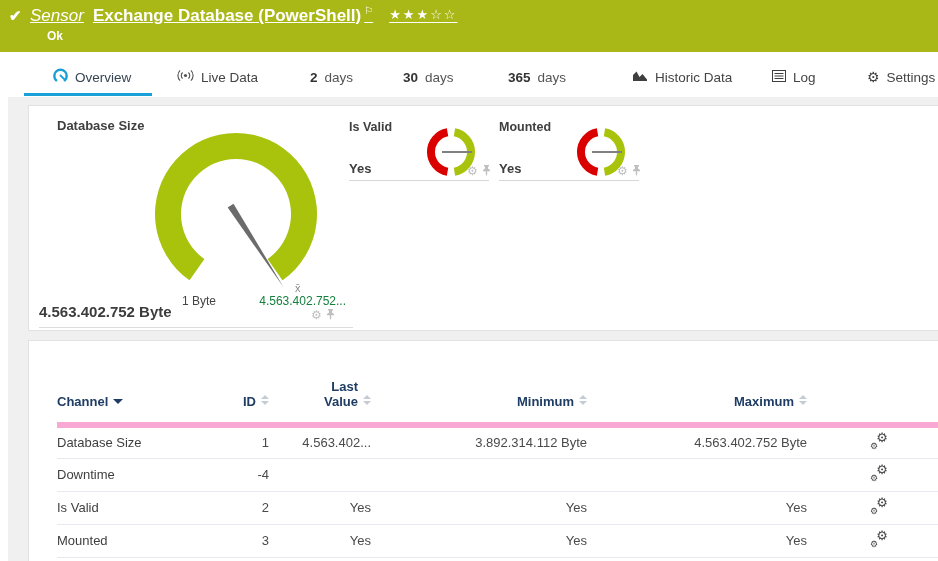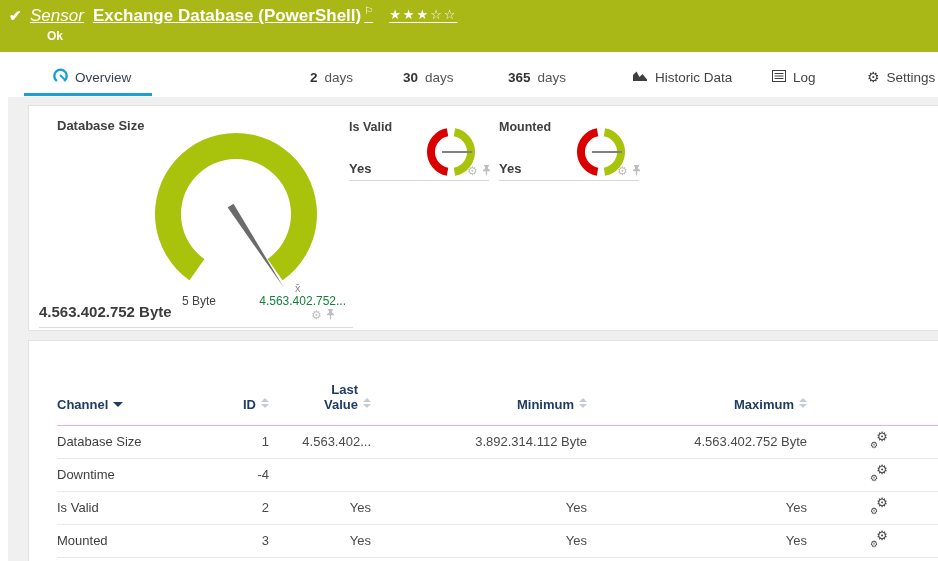--- a/index.html
+++ b/index.html
@@ -55,21 +55,21 @@
   .sw-ring { position:absolute; left:76px; top:8px; }
   .sw-tools { left:118px; top:44px; }
   .sw-underline { position:absolute; left:0; top:62px; width:140px; height:1px; background:#d8d8d8; }
 
   
   .table-wrap { padding-left:28px; }
   table { border-collapse:collapse; table-layout:fixed; width:894px; }
   col.c-channel{width:150px;} col.c-id{width:62px;} col.c-last{width:102px;}
   col.c-min{width:216px;} col.c-max{width:220px;} col.c-gear{width:144px;}
   th { height:84px; vertical-align:bottom; padding-bottom:13px; font-size:13px; font-weight:bold;
-       color:#1e3c64; text-align:right; border-bottom:1px solid #f9a8d4; }
+       color:#1e3c64; text-align:right; border-bottom:6px solid #f9a8d4; }
   th.left { text-align:left; }
   th .wraplabel { display:inline-block; width:44px; text-align:right; line-height:15px; }
   td { height:33px; font-size:13px; color:#4a4a4a; text-align:right; border-bottom:1px solid #e6e9ed; }
   td.left { text-align:left; color:#3f3f3f; }
   td.gearcell { text-align:center; }
   .ellip { display:inline-block; max-width:98px; overflow:hidden; text-overflow:ellipsis; white-space:nowrap; vertical-align:bottom; }
 
   
   .sort { display:inline-block; margin-left:5px; vertical-align:1px; }
   .sort i { display:block; width:0; height:0; border-left:4px solid transparent; border-right:4px solid transparent; }
@@ -98,20 +98,30 @@
   </header>
 
   <nav class="tabs">
     <div class="tab active" style="left:53px">
       <span><svg width="15" height="15" viewBox="0 0 16 16">
             <path d="M3.4,13.1 A6.6,6.6 0 1 1 12.6,13.1" fill="none" stroke="#18a0d7" stroke-width="2.6" stroke-linecap="round"></path>
             <path d="M8,8 L12.2,12.2" stroke="#18a0d7" stroke-width="2" stroke-linecap="round"></path>
           </svg></span>
       <span>Overview</span>
     </div>
+    <div class="tab" style="left:177px">
+      <span><svg width="17" height="13" viewBox="0 0 18 13">
+            <circle cx="9" cy="6.5" r="1.7" fill="#555"></circle>
+            <path d="M5.9,3.3 A4.4,4.4 0 0 0 5.9,9.7" fill="none" stroke="#555" stroke-width="1.2"></path>
+            <path d="M3.3,1.1 A7.4,7.4 0 0 0 3.3,11.9" fill="none" stroke="#555" stroke-width="1.2"></path>
+            <path d="M12.1,3.3 A4.4,4.4 0 0 1 12.1,9.7" fill="none" stroke="#555" stroke-width="1.2"></path>
+            <path d="M14.7,1.1 A7.4,7.4 0 0 1 14.7,11.9" fill="none" stroke="#555" stroke-width="1.2"></path>
+          </svg></span>
+      <span>Live Data</span>
+    </div>
     <div class="tab" style="left:310px">
       <span class="num">2</span>
       <span class="word">days</span>
     </div>
     <div class="tab" style="left:403px">
       <span class="num">30</span>
       <span class="word">days</span>
     </div>
     <div class="tab" style="left:508px">
       <span class="num">365</span>
@@ -142,21 +152,21 @@
   <main class="content">
 
     <section class="panel panel-gauges">
       <div class="g-title">Database Size</div>
 
       <svg class="gauge-svg" width="170" height="170" viewBox="0 0 170 170">
         <path d="M 38.54 151.36 A 81 81 0 1 1 131.46 151.36 L 116.55 130.06 A 55 55 0 1 0 53.45 130.06 Z" fill="#a9c30d"></path>
         <polygon points="76.7,78.5 132.4,158 82.5,74.7" fill="#6b6b6b"></polygon>
       </svg>
 
-      <div class="min-label">5 Byte</div>
+      <div class="min-label">1 Byte</div>
       <div class="max-label">4.563.402.752...</div>
       <div class="avg-marker">x̄</div>
       <div class="big-value">4.563.402.752 Byte</div>
       <div class="tools gauge-tools">
         <span class="gearglyph">⚙</span>
         <span><svg width="9" height="11" viewBox="0 0 9 11">
               <path d="M2,0 h5 v1.4 h-1 v2.2 l2,1.5 v1.1 H5.2 V9.3 L4.5,11 3.8,9.3 V6.2 H1 V5.1 l2,-1.5 V1.4 H2 Z" fill="#bfbfbf"></path>
             </svg></span>
       </div>
       <div class="g-underline"></div>

